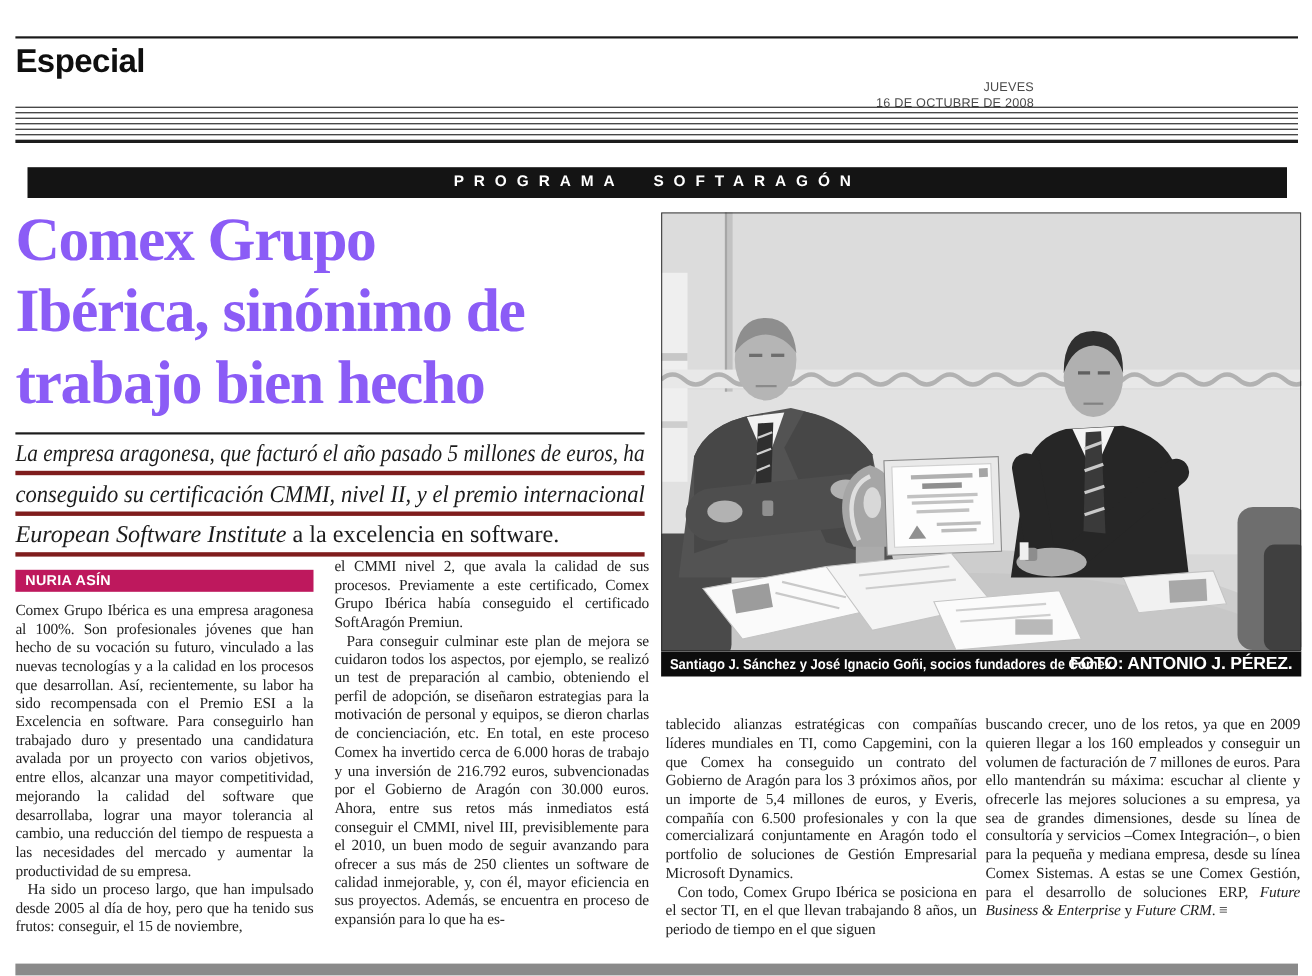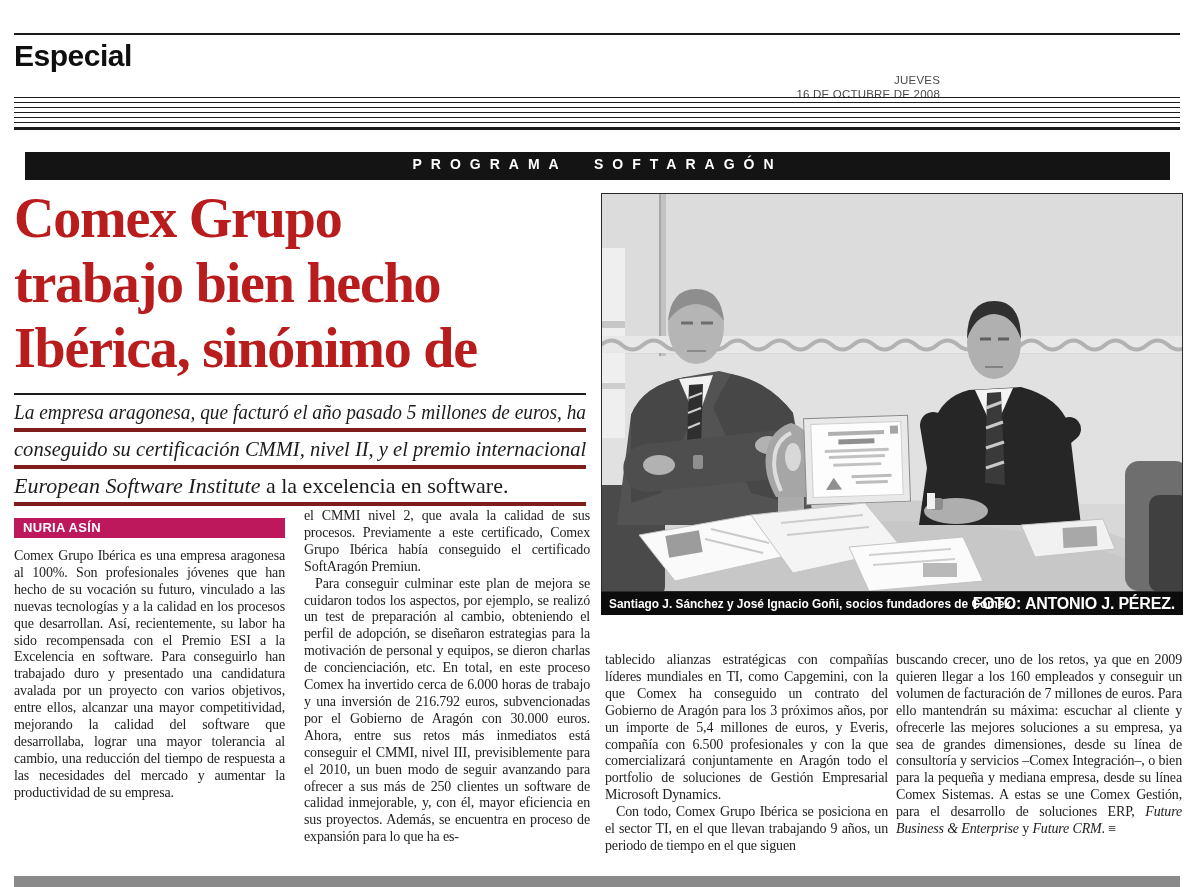--- a/index.html
+++ b/index.html
@@ -20,21 +20,21 @@
 
   .rules{position:absolute;left:14px;right:13px;top:97px;height:34px;}
   .rules i{position:absolute;left:0;right:0;height:1px;background:#1c1c1c;}
   .rules i.thick{height:3px;}
 
   .kicker{position:absolute;left:25px;right:23px;top:152px;height:28px;background:#141414;
           color:#fff;text-align:center;font:700 14px/24px "Liberation Sans",sans-serif;
           letter-spacing:9px;word-spacing:14px;}
 
   .headline{position:absolute;left:14px;top:186px;width:578px;}
-  .headline-line{font:700 56px/65px "Liberation Serif",serif;color:#b91c1c;
+  .headline-line{font:700 56px/65px "Liberation Serif",serif;color:#8b5cf6;
                  letter-spacing:-1.2px;white-space:nowrap;}
 
   .standfirst{position:absolute;left:14px;top:393px;width:572px;border-top:2px solid #1c1c1c;}
   .standfirst-line{height:33px;border-bottom:4px solid #7f1d1d;
                    font:22px/33px "Liberation Serif",serif;font-style:normal;color:#1c1c1c;
                    overflow:visible;}
   .standfirst-line .it{font-style:italic;}
 
   .byline{position:absolute;left:14px;top:518px;width:271px;height:20px;background:#be185d;
           color:#fff;font:700 13px/20px "Liberation Sans",sans-serif;padding-left:9px;
@@ -83,36 +83,37 @@
       <i style="top:25px"></i>
     <i class="thick" style="top:30px"></i>
   </div>
 
   <div class="kicker">
     <span>PROGRAMA SOFTARAGÓN</span>
   </div>
 
   <div class="headline">
       <div class="headline-line"><span class="line-inner" style="white-space: nowrap; display: inline-block; transform-origin: left bottom;">Comex Grupo</span></div>
+      <div class="headline-line"><span class="line-inner" style="white-space: nowrap; display: inline-block; transform-origin: left bottom;">Ibérica, sinónimo de</span></div>
       <div class="headline-line"><span class="line-inner" style="white-space: nowrap; display: inline-block; transform-origin: left bottom;">trabajo bien hecho</span></div>
-      <div class="headline-line"><span class="line-inner" style="white-space: nowrap; display: inline-block; transform-origin: left bottom;">Ibérica, sinónimo de</span></div>
     </div>
 
   <div class="standfirst">
       <div class="standfirst-line"><span class="line-inner" style="white-space: nowrap; display: inline-block; transform-origin: left bottom; transform: scaleX(0.878648);"><span class="it">La empresa aragonesa, que facturó el año pasado 5 millones de euros, ha</span></span></div>
       <div class="standfirst-line"><span class="line-inner" style="white-space: nowrap; display: inline-block; transform-origin: left bottom; transform: scaleX(0.933116);"><span class="it">conseguido su certificación CMMI, nivel II, y el premio internacional</span></span></div>
       <div class="standfirst-line"><span class="line-inner" style="white-space: nowrap; display: inline-block; transform-origin: left bottom;"><span class="it">European Software Institute</span><span> a la excelencia en software.</span></span></div>
     </div>
 
   <div class="byline">
     <span>NURIA ASÍN</span>
   </div>
 
   <div class="bodycol col1">
       <p class="body-para"><span class="line-inner"><span>Comex Grupo Ibérica es una empresa aragonesa al 100%. Son profesionales jóvenes que han hecho de su vocación su futuro, vinculado a las nuevas tecnologías y a la calidad en los procesos que desarrollan. Así, recientemente, su labor ha sido recompensada con el Premio ESI a la Excelencia en software. Para conseguirlo han trabajado duro y presentado una candidatura avalada por un proyecto con varios objetivos, entre ellos, alcanzar una mayor competitividad, mejorando la calidad del software que desarrollaba, lograr una mayor tolerancia al cambio, una reducción del tiempo de respuesta a las necesidades del mercado y aumentar la productividad de su empresa.</span></span></p>
+      <p class="body-para indent"><span class="line-inner"><span>Ha sido un proceso largo, que han impulsado desde 2005 al día de hoy, pero que ha tenido sus frutos: conseguir, el 15 de noviembre,</span></span></p>
     </div>
 
   <div class="bodycol col2">
       <p class="body-para"><span class="line-inner"><span>el CMMI nivel 2, que avala la calidad de sus procesos. Previamente a este certificado, Comex Grupo Ibérica había conseguido el certificado SoftAragón Premiun.</span></span></p>
       <p class="body-para indent"><span class="line-inner"><span>Para conseguir culminar este plan de mejora se cuidaron todos los aspectos, por ejemplo, se realizó un test de preparación al cambio, obteniendo el perfil de adopción, se diseñaron estrategias para la motivación de personal y equipos, se dieron charlas de concienciación, etc. En total, en este proceso Comex ha invertido cerca de 6.000 horas de trabajo y una inversión de 216.792 euros, subvencionadas por el Gobierno de Aragón con 30.000 euros. Ahora, entre sus retos más inmediatos está conseguir el CMMI, nivel III, previsiblemente para el 2010, un buen modo de seguir avanzando para ofrecer a sus más de 250 clientes un software de calidad inmejorable, y, con él, mayor eficiencia en sus proyectos. Además, se encuentra en proceso de expansión para lo que ha es-</span></span></p>
     </div>
 
   <div class="photo">
     <svg width="582" height="399" viewBox="0 0 582 399">
 
@@ -222,21 +223,21 @@
         <span class="line-inner" style="white-space: nowrap; display: inline-block; transform-origin: left bottom; transform: scaleX(0.912162);">Santiago J. Sánchez y José Ignacio Goñi, socios fundadores de Comex.</span>
       </div>
       <div class="cap-right">
         <span>FOTO: ANTONIO J. PÉREZ.</span>
       </div>
     </div>
   </div>
 
   <div class="bodycol col3">
       <p class="body-para"><span class="line-inner"><span>tablecido alianzas estratégicas con compañías líderes mundiales en TI, como Capgemini, con la que Comex ha conseguido un contrato del Gobierno de Aragón para los 3 próximos años, por un importe de 5,4 millones de euros, y Everis, compañía con 6.500 profesionales y con la que comercializará conjuntamente en Aragón todo el portfolio de soluciones de Gestión Empresarial Microsoft Dynamics.</span></span></p>
-      <p class="body-para indent"><span class="line-inner"><span>Con todo, Comex Grupo Ibérica se posiciona en el sector TI, en el que llevan trabajando 9 años, un periodo de tiempo en el que siguen</span></span></p>
+      <p class="body-para indent"><span class="line-inner"><span>Con todo, Comex Grupo Ibérica se posiciona en el sector TI, en el que llevan trabajando 8 años, un periodo de tiempo en el que siguen</span></span></p>
     </div>
 
   <div class="bodycol col4">
       <p class="body-para"><span class="line-inner"><span>buscando crecer, uno de los retos, ya que en 2009 quieren llegar a los 160 empleados y conseguir un volumen de facturación de 7 millones de euros. Para ello mantendrán su máxima: escuchar al cliente y ofrecerle las mejores soluciones a su empresa, ya sea de grandes dimensiones, desde su línea de consultoría y servicios –Comex Integración–, o bien para la pequeña y mediana empresa, desde su línea Comex Sistemas. A estas se une Comex Gestión, para el desarrollo de soluciones ERP, </span><span class="it">Future Business &amp; Enterprise</span><span> y </span><span class="it">Future CRM</span><span>. ≡</span></span></p>
     </div>
 
   <div class="bottombar"></div>
 
 </div>
 

